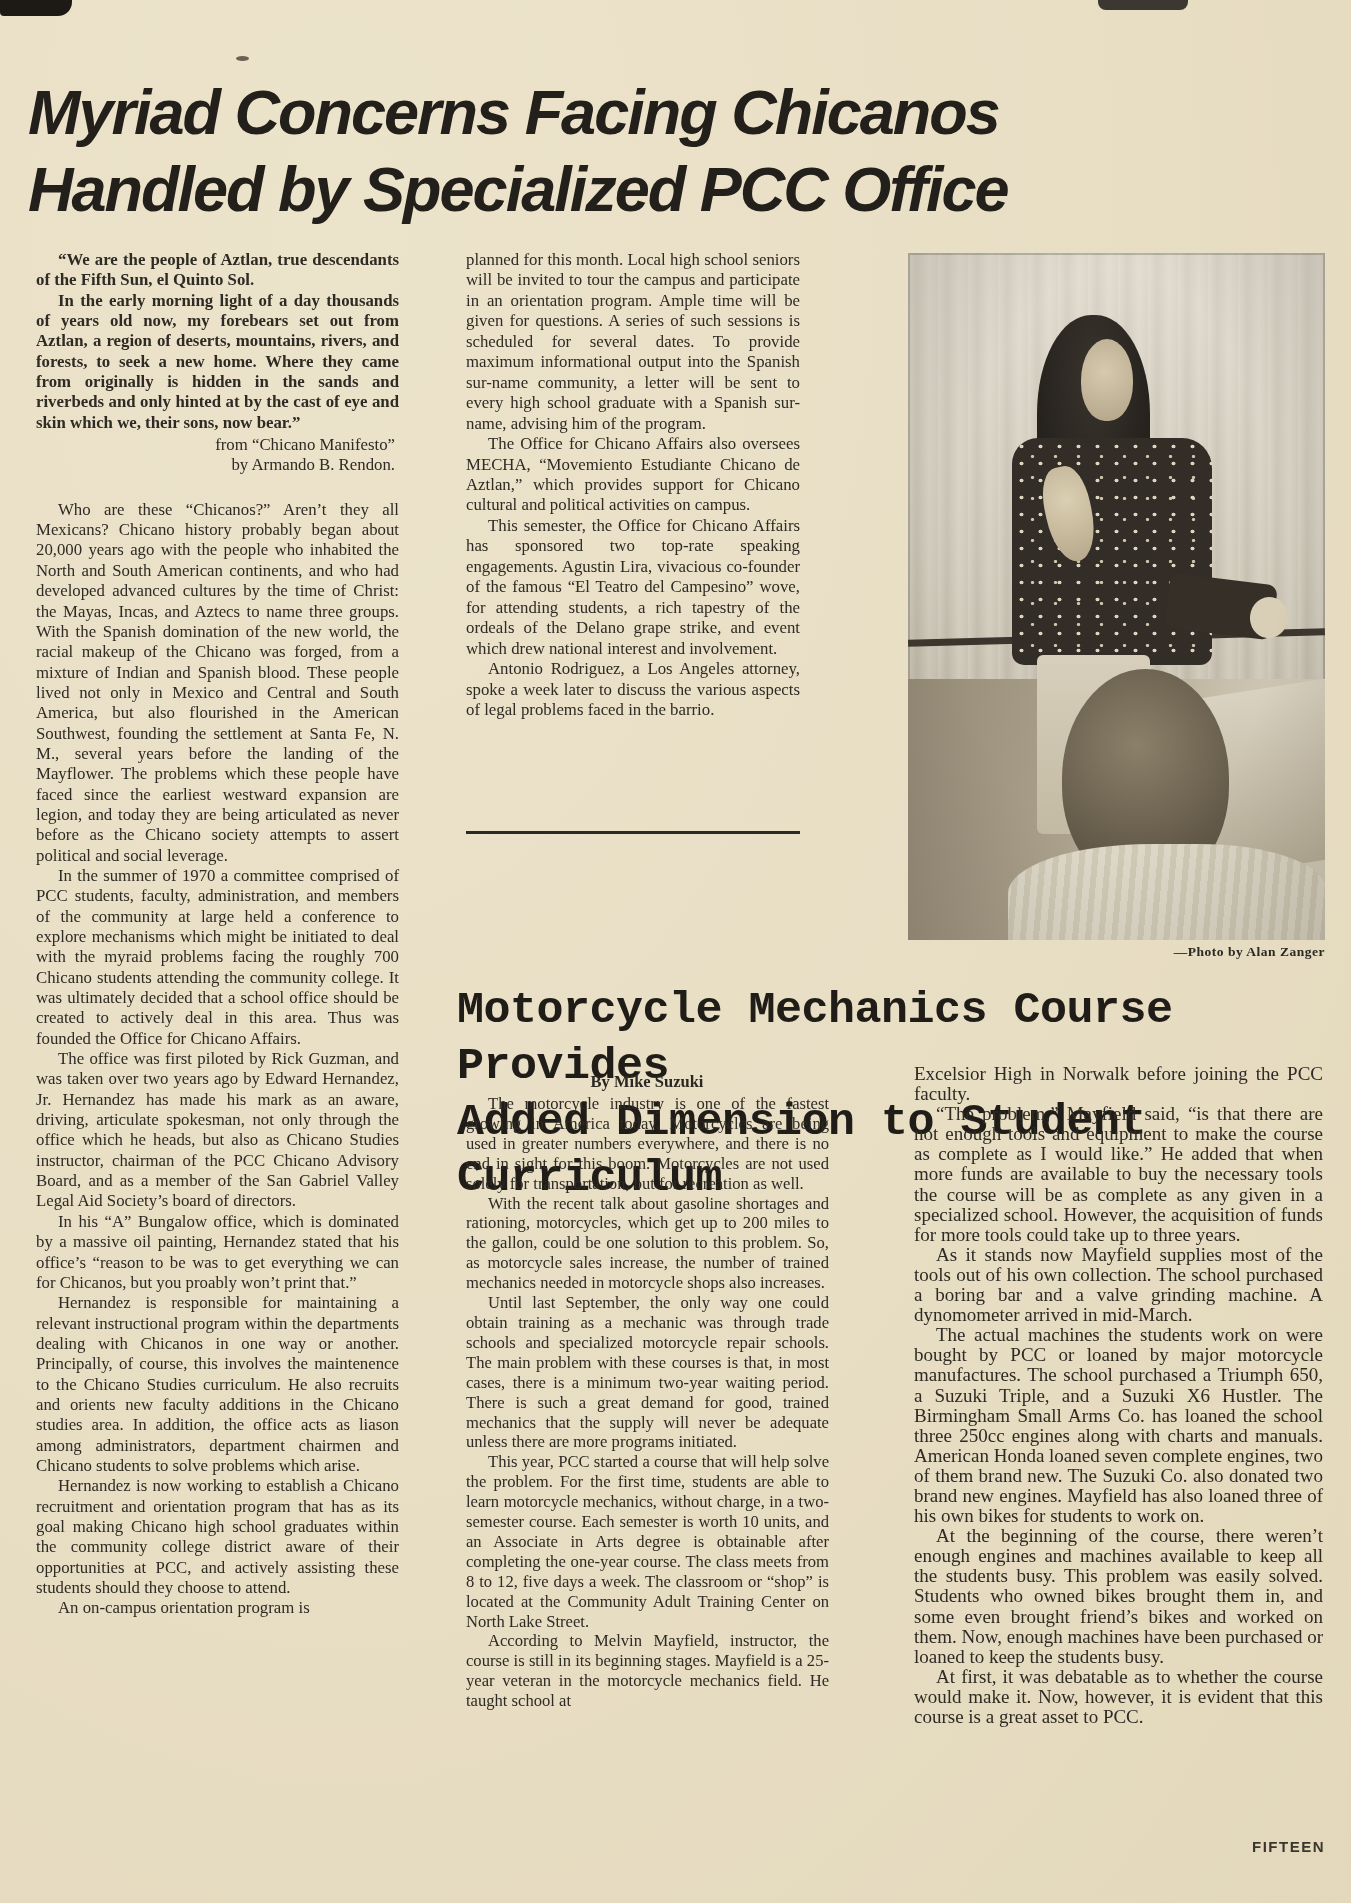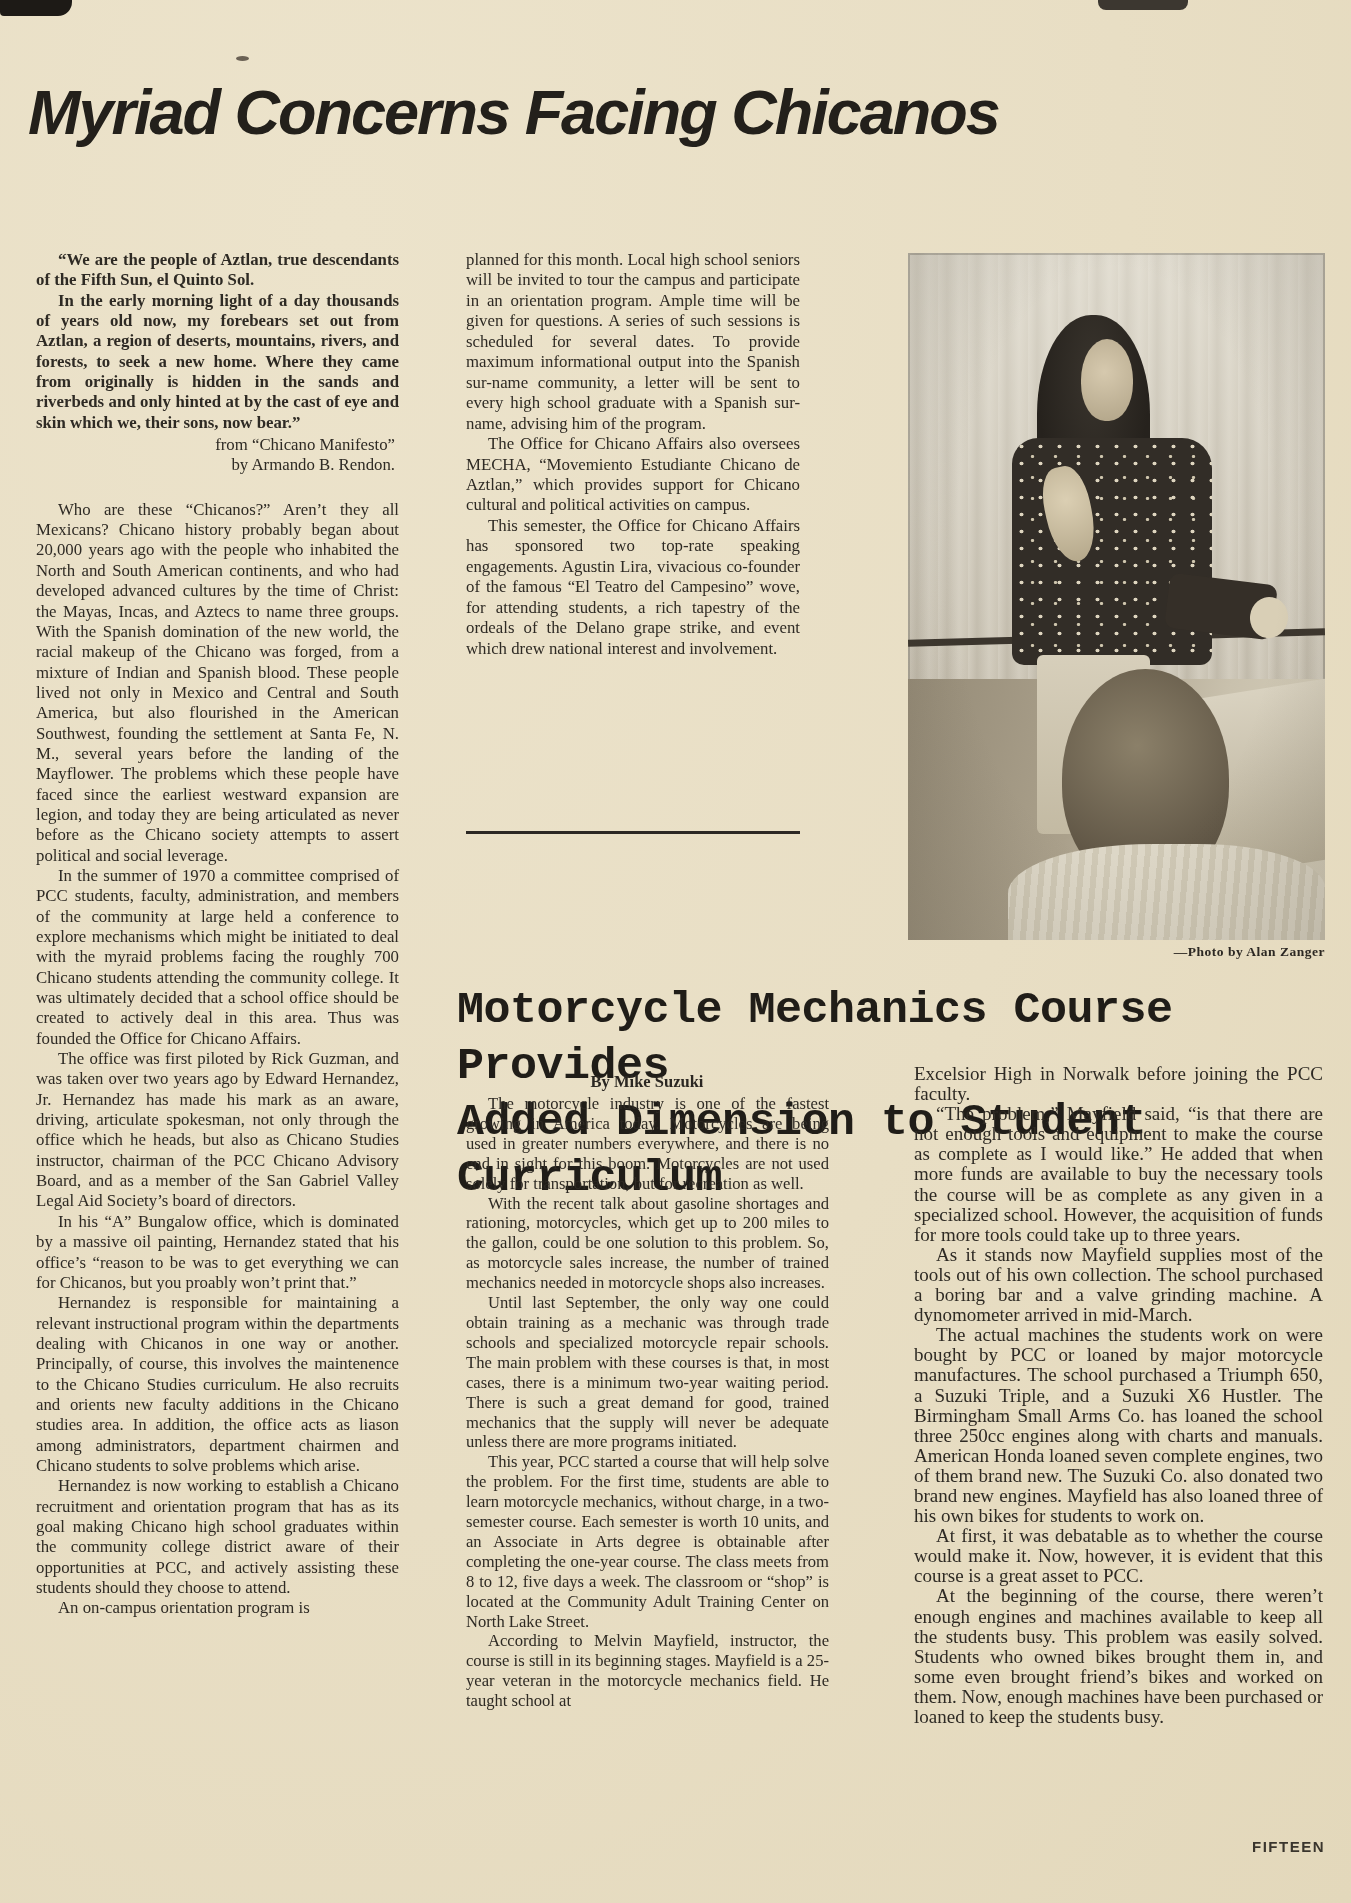--- a/index.html
+++ b/index.html
@@ -99,20 +99,21 @@
 <body>
 
 <div class="page">
 
   <div class="scan-mark m1"></div>
   <div class="scan-mark m2"></div>
   <div class="scan-mark m3"></div>
 
   <h1 class="headline-1" style="margin:0;">
     <span>Myriad Concerns Facing Chicanos</span><br>
+    <span>Handled by Specialized PCC Office</span>
   </h1>
 
   <div class="col col-left">
     <div class="quote-block">
         <p>“We are the people of Aztlan, true descendants of the Fifth Sun, el Quinto Sol.</p>
         <p>In the early morning light of a day thousands of years old now, my forebears set out from Aztlan, a region of deserts, mountains, rivers, and forests, to seek a new home. Where they came from originally is hidden in the sands and riverbeds and only hinted at by the cast of eye and skin which we, their sons, now bear.”</p>
       </div>
     <div class="attribution">
         <p>from “Chicano Manifesto”</p>
         <p>by Armando B. Rendon.</p>
@@ -125,20 +126,21 @@
         <p>Hernandez is responsible for maintaining a relevant instructional program within the departments dealing with Chicanos in one way or another. Principally, of course, this involves the maintenence to the Chicano Studies curriculum. He also recruits and orients new faculty additions in the Chicano studies area. In addition, the office acts as liason among administrators, department chairmen and Chicano students to solve problems which arise.</p>
         <p>Hernandez is now working to establish a Chicano recruitment and orientation program that has as its goal making Chicano high school graduates within the community college district aware of their opportunities at PCC, and actively assisting these students should they choose to attend.</p>
         <p>An on-campus orientation program is</p>
       </div>
   </div>
 
   <div class="col col-mid cont">
       <p>planned for this month. Local high school seniors will be invited to tour the campus and participate in an orientation program. Ample time will be given for questions. A series of such sessions is scheduled for several dates. To provide maximum informational output into the Spanish sur-name community, a letter will be sent to every high school graduate with a Spanish sur-name, advising him of the program.</p>
       <p>The Office for Chicano Affairs also oversees MECHA, “Movemiento Estudiante Chicano de Aztlan,” which provides support for Chicano cultural and political activities on campus.</p>
       <p>This semester, the Office for Chicano Affairs has sponsored two top-rate speaking engagements. Agustin Lira, vivacious co-founder of the famous “El Teatro del Campesino” wove, for attending students, a rich tapestry of the ordeals of the Delano grape strike, and event which drew national interest and involvement.</p>
+      <p>Antonio Rodriguez, a Los Angeles attorney, spoke a week later to discuss the various aspects of legal problems faced in the barrio.</p>
     </div>
 
   <div class="caption-rule"></div>
 
 
   <div class="photo">
     <div class="ph-rail"></div>
     <div class="ph-hair"></div>
     <div class="ph-face"></div>
     <div class="ph-shirt"></div>
@@ -168,19 +170,19 @@
       <p>Until last September, the only way one could obtain training as a mechanic was through trade schools and specialized motorcycle repair schools. The main problem with these courses is that, in most cases, there is a minimum two-year waiting period. There is such a great demand for good, trained mechanics that the supply will never be adequate unless there are more programs initiated.</p>
       <p>This year, PCC started a course that will help solve the problem. For the first time, students are able to learn motorcycle mechanics, without charge, in a two-semester course. Each semester is worth 10 units, and an Associate in Arts degree is obtainable after completing the one-year course. The class meets from 8 to 12, five days a week. The classroom or “shop” is located at the Community Adult Training Center on North Lake Street.</p>
       <p>According to Melvin Mayfield, instructor, the course is still in its beginning stages. Mayfield is a 25-year veteran in the motorcycle mechanics field. He taught school at</p>
     </div>
 
   <div class="col col-moto2 cont">
       <p>Excelsior High in Norwalk before joining the PCC faculty.</p>
       <p>“The problem,” Mayfield said, “is that there are not enough tools and equipment to make the course as complete as I would like.” He added that when more funds are available to buy the necessary tools the course will be as complete as any given in a specialized school. However, the acquisition of funds for more tools could take up to three years.</p>
       <p>As it stands now Mayfield supplies most of the tools out of his own collection. The school purchased a boring bar and a valve grinding machine. A dynomometer arrived in mid-March.</p>
       <p>The actual machines the students work on were bought by PCC or loaned by major motorcycle manufactures. The school purchased a Triumph 650, a Suzuki Triple, and a Suzuki X6 Hustler. The Birmingham Small Arms Co. has loaned the school three 250cc engines along with charts and manuals. American Honda loaned seven complete engines, two of them brand new. The Suzuki Co. also donated two brand new engines. Mayfield has also loaned three of his own bikes for students to work on.</p>
+      <p>At the beginning of the course, there weren’t enough engines and machines available to keep all the students busy. This problem was easily solved. Students who owned bikes brought them in, and some even brought friend’s bikes and worked on them. Now, enough machines have been purchased or loaned to keep the students busy.</p>
       <p>At first, it was debatable as to whether the course would make it. Now, however, it is evident that this course is a great asset to PCC.</p>
-      <p>At the beginning of the course, there weren’t enough engines and machines available to keep all the students busy. This problem was easily solved. Students who owned bikes brought them in, and some even brought friend’s bikes and worked on them. Now, enough machines have been purchased or loaned to keep the students busy.</p>
     </div>
 
   <div class="page-number">FIFTEEN</div>
 
 </div>
 
 </body></html>

